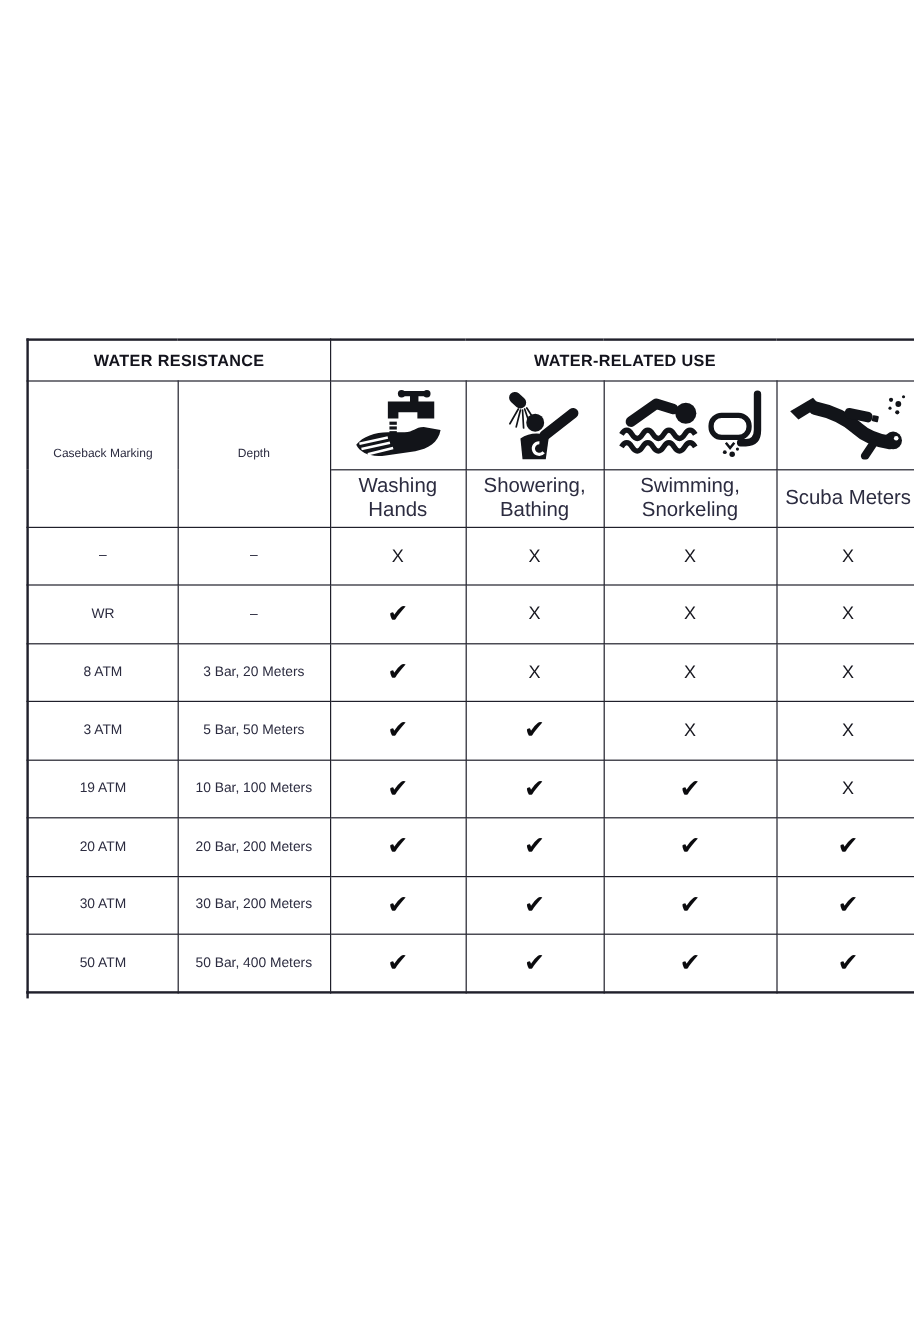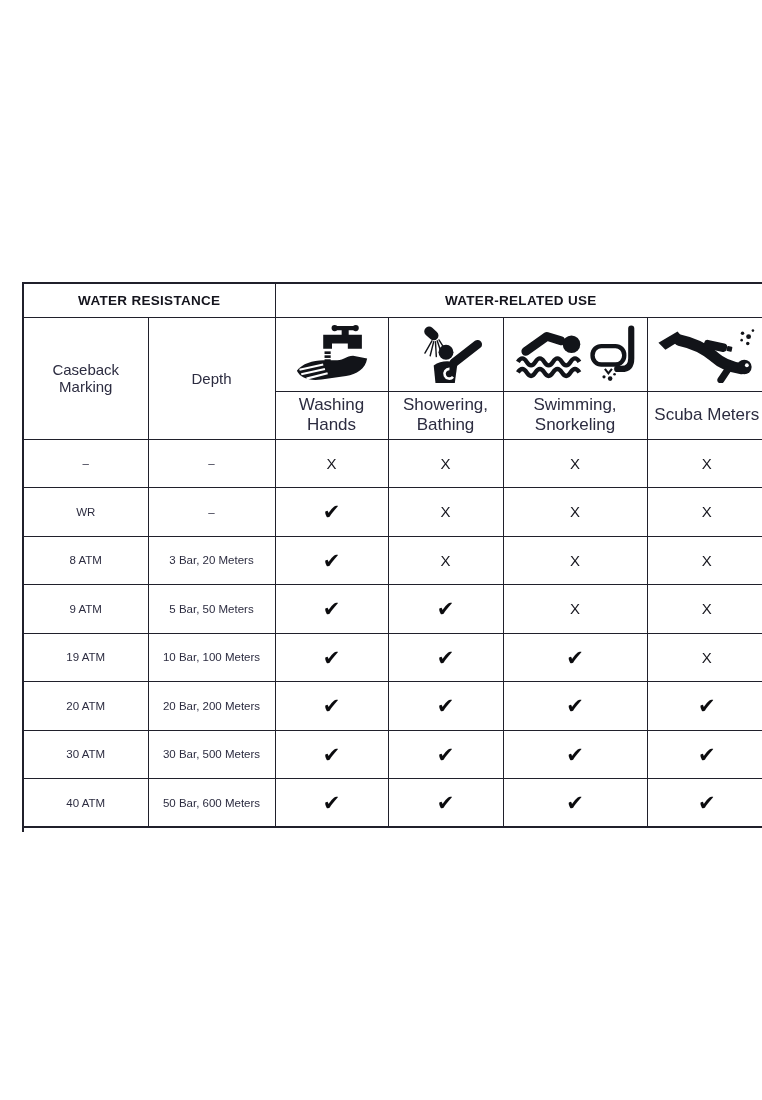--- a/index.html
+++ b/index.html
@@ -21,21 +21,21 @@
     background:#fff;
   }
   tr.r-head{height:34px;}
   tr.r-head th{
     font-size:13.5px;font-weight:bold;letter-spacing:.3px;
     color:#14141d;
   }
   tr.r-icons{height:74px;}
   tr.r-labels{height:48px;}
   tbody tr{height:48.5px;}
-  .span-cell{font-size:15px;color:#2c2c40;}
+  .span-cell{font-size:10px;color:#2c2c40;}
   .use-label{font-size:17px;color:#2c2c40;}
   .icon-cell svg{display:block;margin:0 auto;}
   .marking-cell,.depth-cell{font-size:11.5px;color:#2c2c40;}
   .mark-cell{font-size:11px;}
   .mark-cell.is-x{
     font-size:15px;font-weight:500;color:#17171f;letter-spacing:0;
   }
   .mark-cell.is-check{
     font-size:21px;color:#0b0b0e;line-height:1;
   }
@@ -169,21 +169,21 @@
   <tr>
     <td class="marking-cell">8 ATM</td>
     <td class="depth-cell">3 Bar, 20 Meters</td>
     <td class="mark-cell is-check">✔</td>
     <td class="mark-cell is-x">X</td>
     <td class="mark-cell is-x">X</td>
     <td class="mark-cell is-x">X</td>
   </tr>
 
   <tr>
-    <td class="marking-cell">9 ATM</td>
+    <td class="marking-cell">3 ATM</td>
     <td class="depth-cell">5 Bar, 50 Meters</td>
     <td class="mark-cell is-check">✔</td>
     <td class="mark-cell is-check">✔</td>
     <td class="mark-cell is-x">X</td>
     <td class="mark-cell is-x">X</td>
   </tr>
 
   <tr>
     <td class="marking-cell">19 ATM</td>
     <td class="depth-cell">10 Bar, 100 Meters</td>
@@ -197,30 +197,30 @@
     <td class="marking-cell">20 ATM</td>
     <td class="depth-cell">20 Bar, 200 Meters</td>
     <td class="mark-cell is-check">✔</td>
     <td class="mark-cell is-check">✔</td>
     <td class="mark-cell is-check">✔</td>
     <td class="mark-cell is-check">✔</td>
   </tr>
 
   <tr>
     <td class="marking-cell">30 ATM</td>
-    <td class="depth-cell">30 Bar, 500 Meters</td>
-    <td class="mark-cell is-check">✔</td>
-    <td class="mark-cell is-check">✔</td>
-    <td class="mark-cell is-check">✔</td>
-    <td class="mark-cell is-check">✔</td>
-  </tr>
-
-  <tr>
-    <td class="marking-cell">40 ATM</td>
-    <td class="depth-cell">50 Bar, 600 Meters</td>
+    <td class="depth-cell">30 Bar, 200 Meters</td>
+    <td class="mark-cell is-check">✔</td>
+    <td class="mark-cell is-check">✔</td>
+    <td class="mark-cell is-check">✔</td>
+    <td class="mark-cell is-check">✔</td>
+  </tr>
+
+  <tr>
+    <td class="marking-cell">50 ATM</td>
+    <td class="depth-cell">50 Bar, 400 Meters</td>
     <td class="mark-cell is-check">✔</td>
     <td class="mark-cell is-check">✔</td>
     <td class="mark-cell is-check">✔</td>
     <td class="mark-cell is-check">✔</td>
   </tr>
 </tbody>
     </table>
   </div>
   <div class="stub"></div>
 </div>

